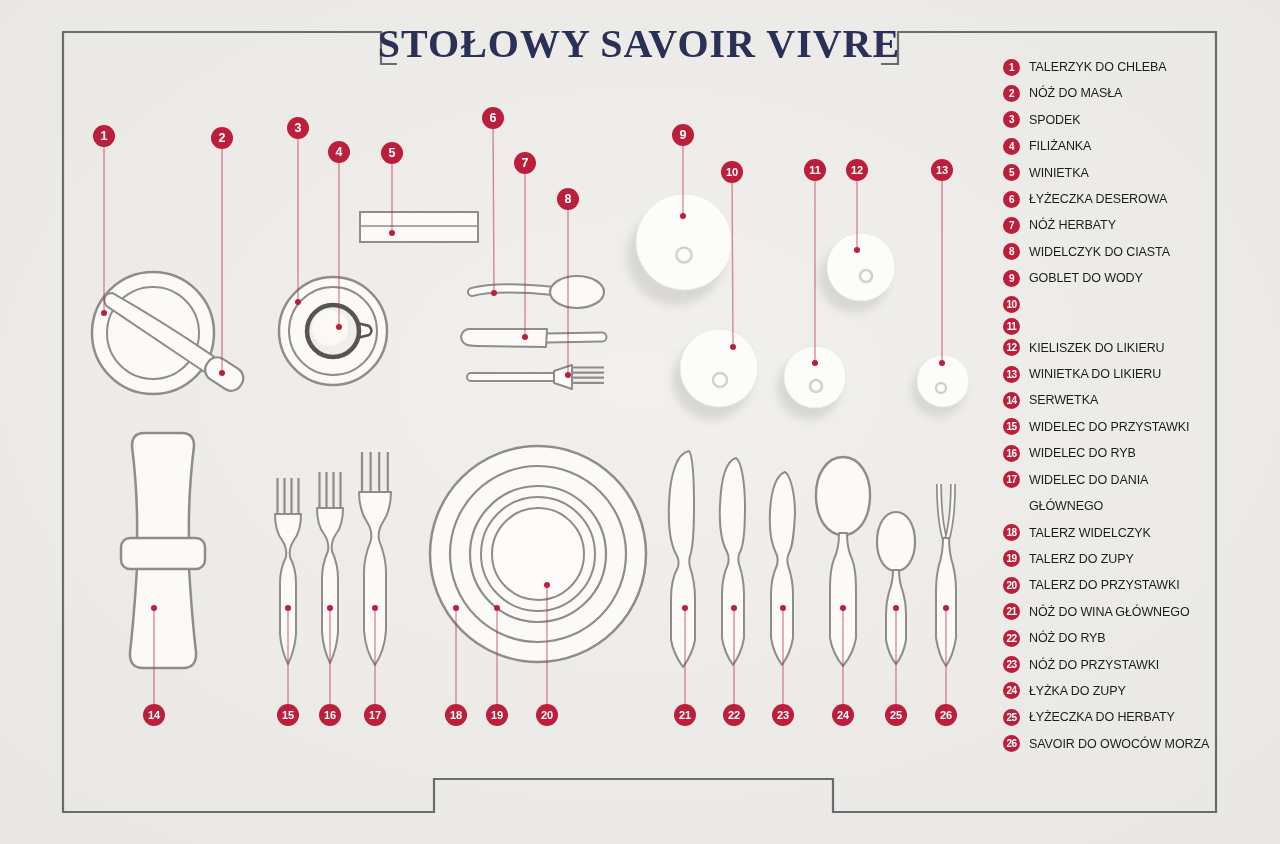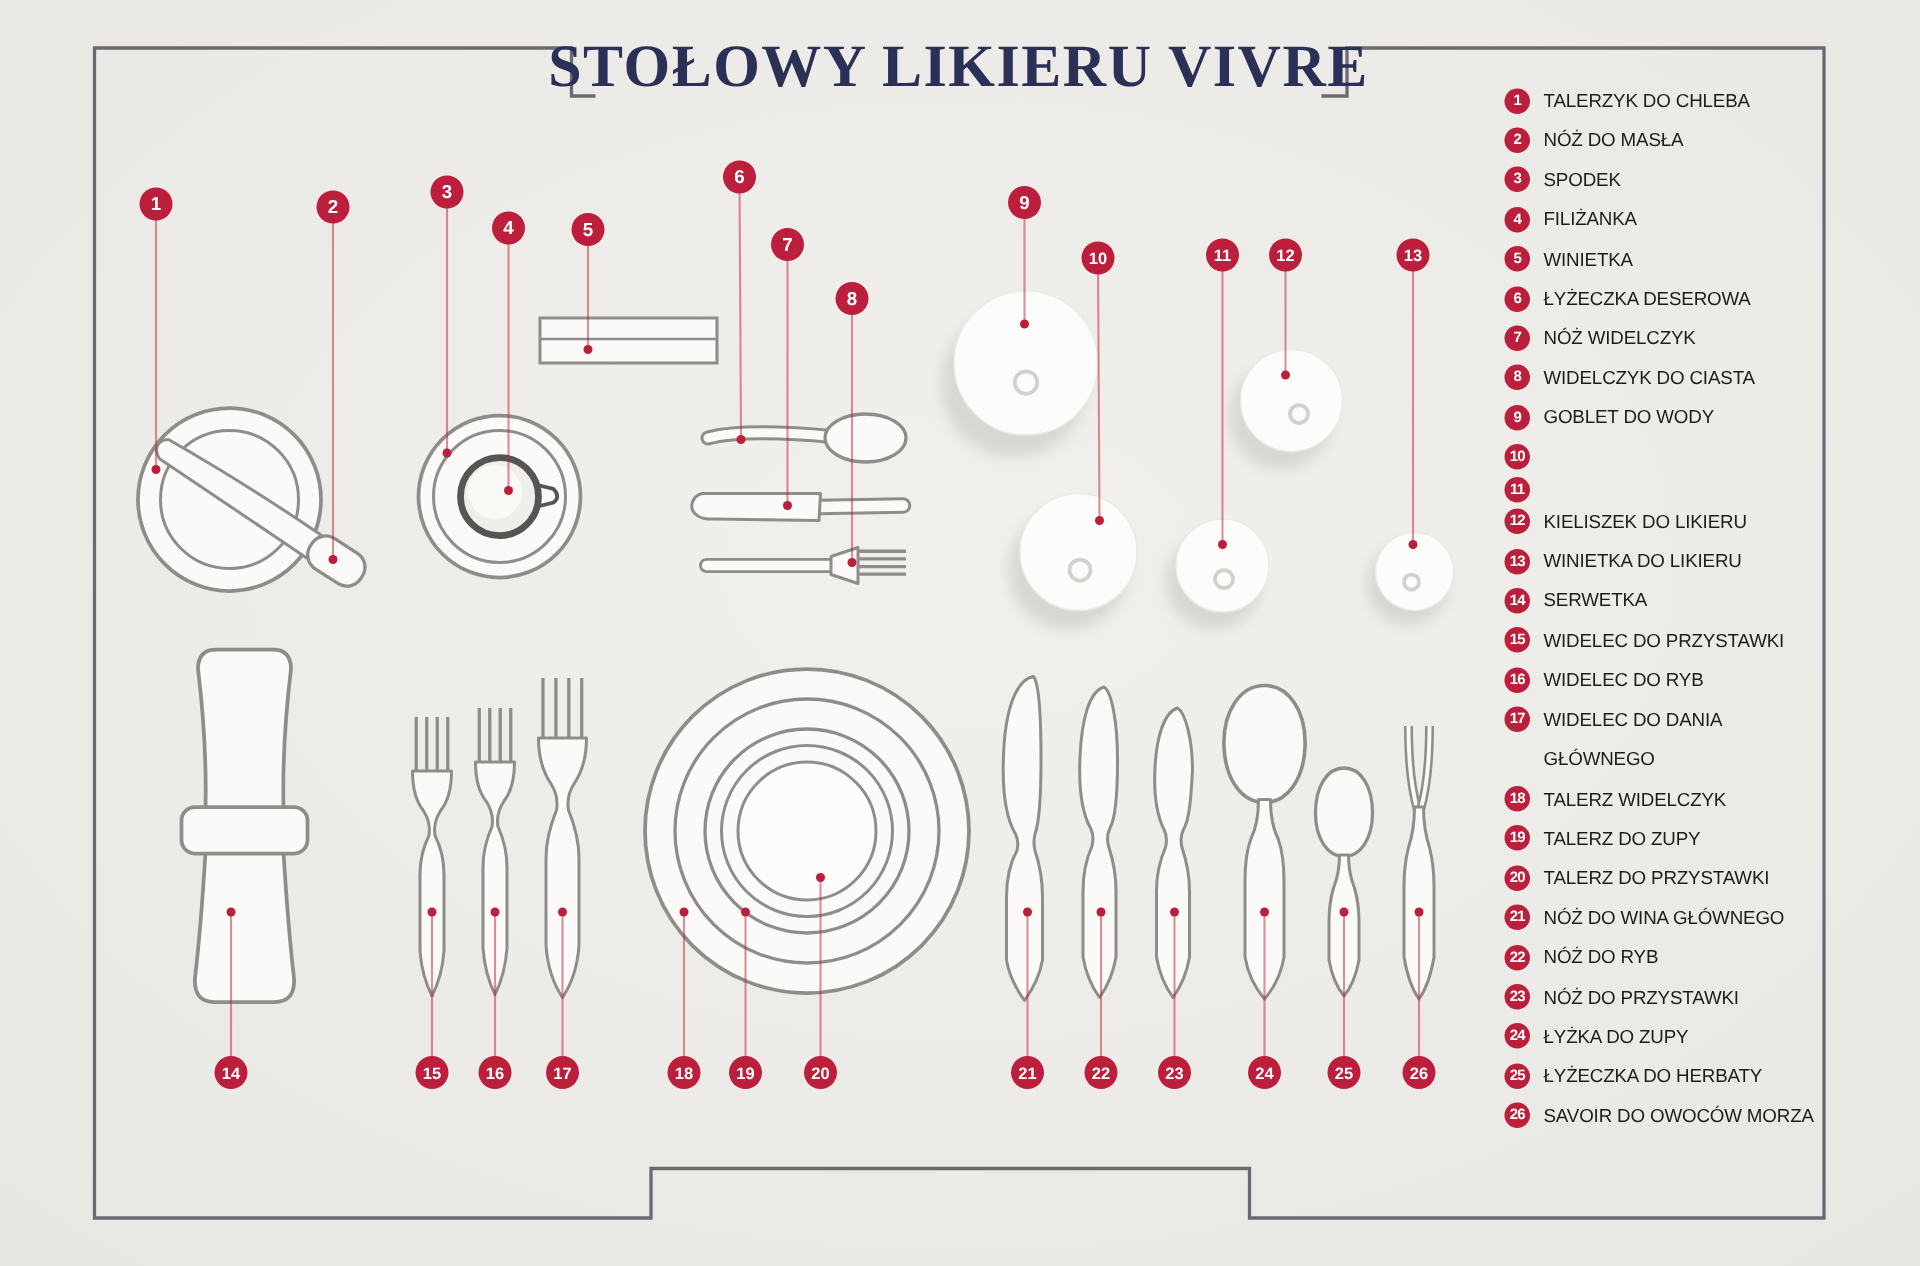--- a/index.html
+++ b/index.html
@@ -352,21 +352,21 @@
         </g>
         <g>
           <line x1="946" y1="715" x2="946" y2="608" stroke="var(--leader)" stroke-width="1.4"></line>
           <circle cx="946" cy="608" r="3" fill="var(--accent)"></circle>
           <circle cx="946" cy="715" r="11" fill="var(--accent)"></circle>
           <text x="946" y="719.2" class="marker-num" font-size="11">26</text>
         </g>
       </g>
   </svg>
 
-  <div class="page-title">STOŁOWY LIKIERU VIVRE</div>
+  <div class="page-title">STOŁOWY SAVOIR VIVRE</div>
 
   <div class="legend" id="legend">
       <div class="legend-row">
         <span class="legend-num">1</span>
         <span class="legend-label">TALERZYK DO CHLEBA</span>
       </div>
       <div class="legend-row">
         <span class="legend-num">2</span>
         <span class="legend-label">NÓŻ DO MASŁA</span>
       </div>
@@ -381,21 +381,21 @@
       <div class="legend-row">
         <span class="legend-num">5</span>
         <span class="legend-label">WINIETKA</span>
       </div>
       <div class="legend-row">
         <span class="legend-num">6</span>
         <span class="legend-label">ŁYŻECZKA DESEROWA</span>
       </div>
       <div class="legend-row">
         <span class="legend-num">7</span>
-        <span class="legend-label">NÓŻ WIDELCZYK</span>
+        <span class="legend-label">NÓŻ HERBATY</span>
       </div>
       <div class="legend-row">
         <span class="legend-num">8</span>
         <span class="legend-label">WIDELCZYK DO CIASTA</span>
       </div>
       <div class="legend-row">
         <span class="legend-num">9</span>
         <span class="legend-label">GOBLET DO WODY</span>
       </div>
       <div class="legend-row">

